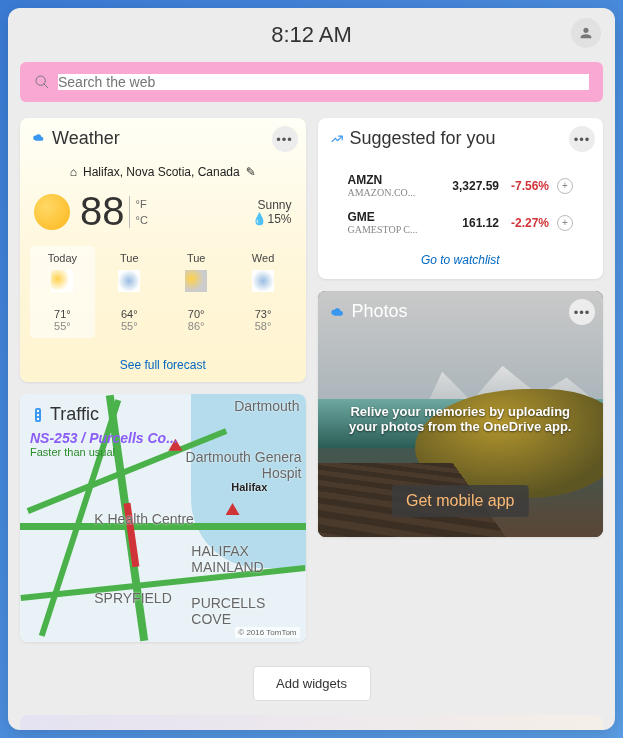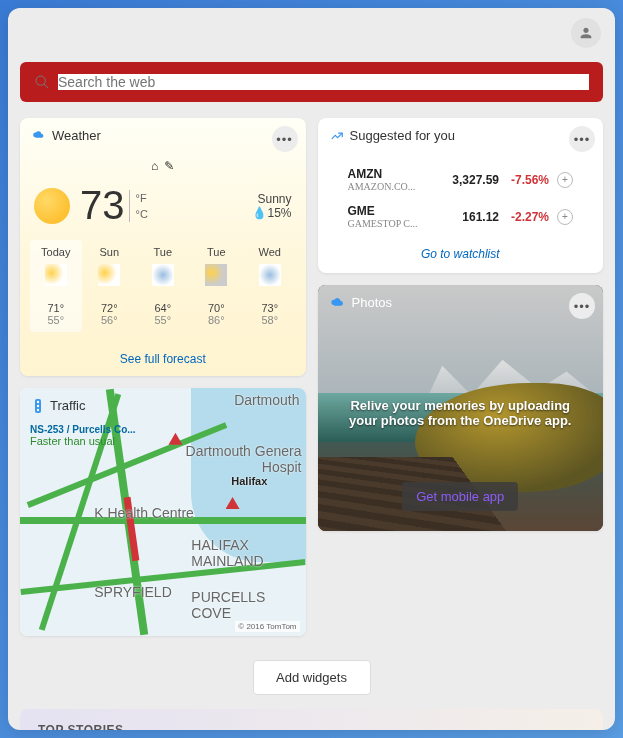--- a/index.html
+++ b/index.html
@@ -4,29 +4,29 @@
 <style>
 * { box-sizing: border-box; margin: 0; padding: 0; font-family: "Segoe UI", -apple-system, sans-serif; }
 body { width: 623px; height: 738px; overflow: hidden; background: linear-gradient(135deg, #3a7bd5, #5a9ee5); }
 .panel { position: absolute; left: 8px; top: 8px; width: 607px; height: 722px; background: #ececec; border-radius: 12px; box-shadow: 0 4px 20px rgba(0,0,0,0.15); padding: 0 12px; overflow: hidden; }
 
 .header-row { display: flex; align-items: center; justify-content: center; height: 54px; position: relative; }
 .clock { font-size: 22px; color: #333; }
 .profile { position: absolute; right: 2px; top: 10px; width: 30px; height: 30px; border-radius: 50%; background: #e1e1e1; display: flex; align-items: center; justify-content: center; cursor: pointer; }
 .profile svg { width: 16px; height: 16px; fill: #777; }
 
-.search-bar { background: #b91c1c; border-radius: 6px; height: 40px; display: flex; align-items: center; padding: 0 14px; }
+.search-bar { background: #f9a8d4; border-radius: 6px; height: 40px; display: flex; align-items: center; padding: 0 14px; }
 .search-bar svg { width: 16px; height: 16px; stroke: #777; fill: none; stroke-width: 1.5; }
 .search-input { border: none; outline: none; flex: 1; margin-left: 8px; font-size: 14px; color: #666; }
 
 .widgets { display: flex; gap: 12px; margin-top: 16px; }
 .col { display: flex; flex-direction: column; gap: 12px; flex: 1; }
 
 .card { background: #fff; border-radius: 8px; box-shadow: 0 1px 3px rgba(0,0,0,0.08); position: relative; }
-.card-head { display: flex; align-items: center; padding: 10px 12px; font-size: 13px; color: #333; }
+.card-head { display: flex; align-items: center; padding: 10px 12px; font-size: 18px; color: #333; }
 .card-head .title { margin-left: 6px; }
 .more-btn { position: absolute; right: 8px; top: 8px; width: 26px; height: 26px; border-radius: 50%; background: #ececec; display: flex; align-items: center; justify-content: center; cursor: pointer; font-size: 13px; color: #555; letter-spacing: 1px; }
 
 
 .weather-card { background: linear-gradient(180deg, #fffff6 0%, #fff7db 55%, #fff4d0 100%); }
 .w-loc { font-size: 12px; color: #222; display: flex; align-items: center; gap: 6px; justify-content: center; padding: 6px 0 10px; }
 .w-current { display: flex; align-items: center; padding: 0 14px 12px; }
 .sun { width: 36px; height: 36px; border-radius: 50%; background: radial-gradient(circle at 35% 35%, #ffd966, #fcb61b); margin-right: 10px; }
 .temp { font-size: 40px; color: #333; font-weight: 300; }
 .units { display: flex; flex-direction: column; font-size: 11px; color: #666; margin-left: 4px; border-left: 1px solid #bbb; padding-left: 6px; height: 32px; justify-content: space-around; }
@@ -56,53 +56,54 @@
 .photos-card { background: #222; color: #fff; height: 246px; overflow: hidden; position: relative; }
 .photos-card .card-head { color: #fff; position: absolute; z-index: 2; }
 .photos-card .more-btn { z-index: 2; }
 .photos-bg { position: absolute; inset: 0; background: linear-gradient(180deg,#a6a6a6 0%,#7c8a7d 25%,#3c5c58 55%,#5a4636 100%); }
 .sky { position: absolute; left:0; right:0; top:0; height: 48%; background: linear-gradient(180deg,#c9c9c9,#a9b4b9); }
 .mtn { position: absolute; left: 36%; right: 0; top: 28%; height: 24%; background: linear-gradient(180deg,#e4e4e4,#aeb7bb); clip-path: polygon(0 100%, 12% 20%, 28% 70%, 45% 10%, 65% 60%, 80% 30%, 100% 80%, 100% 100%); }
 .water { position: absolute; left:0; right:0; top:44%; height: 20%; background: linear-gradient(180deg,#6ea8a0,#2a5d56); }
 .hill { position: absolute; left:34%; right:-6%; top:40%; height: 44%; background: radial-gradient(ellipse at 40% 30%,#b2952d,#5e5622 70%); border-radius: 60% 40% 50% 50%; }
 .dock { position: absolute; left:-6%; right:34%; bottom:0; height: 50%; background: repeating-linear-gradient(12deg,#4a3a2c 0,#4a3a2c 10px,#3b2e22 10px,#3b2e22 20px); transform: perspective(200px) rotateX(35deg); transform-origin: bottom left; }
 .photos-text { position: absolute; left: 0; right: 0; top: 46%; text-align: center; font-size: 13px; font-weight: 600; padding: 0 24px; z-index: 3; text-shadow: 0 1px 2px rgba(0,0,0,0.6); }
-.get-app { position: absolute; left: 50%; transform: translateX(-50%); bottom: 20px; background: rgba(60,60,60,0.85); color: #8b5cf6; font-size: 13px; padding: 7px 14px; border-radius: 4px; cursor: pointer; z-index: 3; }
+.get-app { position: absolute; left: 50%; transform: translateX(-50%); bottom: 20px; background: rgba(60,60,60,0.85); color: #fdba74; font-size: 16px; padding: 7px 14px; border-radius: 4px; cursor: pointer; z-index: 3; }
 .cloud-icon svg { width: 16px; height: 12px; fill: #3a97f0; }
 
 
 .traffic-card { height: 248px; padding: 0; overflow: hidden; }
 .traffic-card .card-head { position: absolute; z-index: 2; }
 .map-bg { position: absolute; inset: 0; background: #e9f3f7; }
 .water-m { position: absolute; right: 0; top: 0; width: 40%; height: 70%; background: #b5dcec; border-bottom-left-radius: 60% 40%; }
 .land { position: absolute; inset: 0; }
 .road { position: absolute; background: #4bb24b; }
 .road.r1 { left: 36%; top: 0; width: 8px; height: 100%; transform: rotate(-8deg); }
 .road.r2 { left: 0; top: 52%; width: 100%; height: 7px; }
 .road.r3 { left: 0; top: 30%; width: 75%; height: 6px; transform: rotate(-22deg); }
 .road.r4 { left: 20%; top: 0; width: 6px; height: 100%; transform: rotate(18deg); }
 .road.r5 { left: 0; top: 75%; width: 100%; height: 6px; transform: rotate(-6deg); }
 .road.jam { background: #d13438; left: 38%; top: 44%; width: 7px; height: 26%; transform: rotate(-8deg); }
 .map-label { position: absolute; font-size: 14px; color: #666; text-shadow: 0 0 2px #fff; }
 .alert { position: absolute; width: 14px; height: 12px; background: #d13438; clip-path: polygon(50% 0, 100% 100%, 0 100%); }
 .traffic-info { position: absolute; left: 10px; top: 36px; z-index: 3; }
-.route { font-size: 10px; color: #0369a1; font-weight: 600; }
+.route { font-size: 14px; color: #8b5cf6; font-weight: 600; font-style: italic; }
 .tstatus { font-size: 11px; color: #2c8a2c; }
 .copyright { position: absolute; right: 6px; bottom: 4px; font-size: 8px; color: #666; background: rgba(255,255,255,0.7); padding: 1px 3px; z-index: 3; }
 
 .add-widgets { margin: 24px auto 14px; width: 118px; padding: 9px 0; background: #fff; border: 1px solid #ddd; border-radius: 4px; font-size: 13px; color: #333; text-align: center; cursor: pointer; }
 
 .top-stories { background: linear-gradient(90deg, #e5e2f2, #f5efe8); border-radius: 8px 8px 0 0; padding: 14px 18px; font-size: 12px; font-weight: 600; color: #555; letter-spacing: 0.5px; }
 .traffic-icon { width: 12px; height: 14px; }
 </style>
 </head>
 <body>
 
 <div class="panel">
   <div class="header-row">
+    <div class="clock">8:12 AM</div>
     <div class="profile">
       <svg viewBox="0 0 24 24">
           <path d="M12 12c2.2 0 4-1.8 4-4s-1.8-4-4-4-4 1.8-4 4 1.8 4 4 4zm0 2c-2.7 0-8 1.3-8 4v2h16v-2c0-2.7-5.3-4-8-4z"></path>
         </svg>
     </div>
   </div>
 
   <div class="search-bar">
     <svg viewBox="0 0 24 24">
         <circle cx="10" cy="10" r="7"></circle>
@@ -117,46 +118,41 @@
       <div class="card weather-card">
         <div class="card-head">
           <svg width="14" height="14" viewBox="0 0 24 24" fill="#3a97f0">
               <path d="M6 14a4 4 0 1 1 .8-7.93A5 5 0 0 1 16 8a3.5 3.5 0 0 1 1 6.86V15H6z"></path>
             </svg>
           <span class="title">Weather</span>
         </div>
         <div class="more-btn">•••</div>
         <div class="w-loc">
           <span>⌂</span>
+          <span>Halifax, Nova Scotia, Canada</span>
           <span>✎</span>
         </div>
         <div class="w-current">
           <div class="sun"></div>
-          <div class="temp">73</div>
+          <div class="temp">88</div>
           <div class="units">
             <span>°F</span>
             <span>°C</span>
           </div>
           <div class="cond">
             <div>Sunny</div>
             <div>💧<span>15%</span></div>
           </div>
         </div>
         <div class="forecast">
           <div class="day">
               <span>Today</span>
               <div class="day-icon" style="background:radial-gradient(circle at 30% 40%,#ffd14a,#fff 60%)"></div>
               <span class="day-hi">71°</span>
               <span class="day-lo">55°</span>
-            </div>
-          <div class="day">
-              <span>Sun</span>
-              <div class="day-icon" style="background:radial-gradient(circle at 30% 40%,#ffd14a,#fff 60%)"></div>
-              <span class="day-hi">72°</span>
-              <span class="day-lo">56°</span>
             </div>
           <div class="day">
               <span>Tue</span>
               <div class="day-icon" style="background:radial-gradient(circle,#9abde0,#fff 70%)"></div>
               <span class="day-hi">64°</span>
               <span class="day-lo">55°</span>
             </div>
           <div class="day">
               <span>Tue</span>
               <div class="day-icon" style="background:radial-gradient(circle at 30% 40%,#ffd14a,#ccc 60%)"></div>

